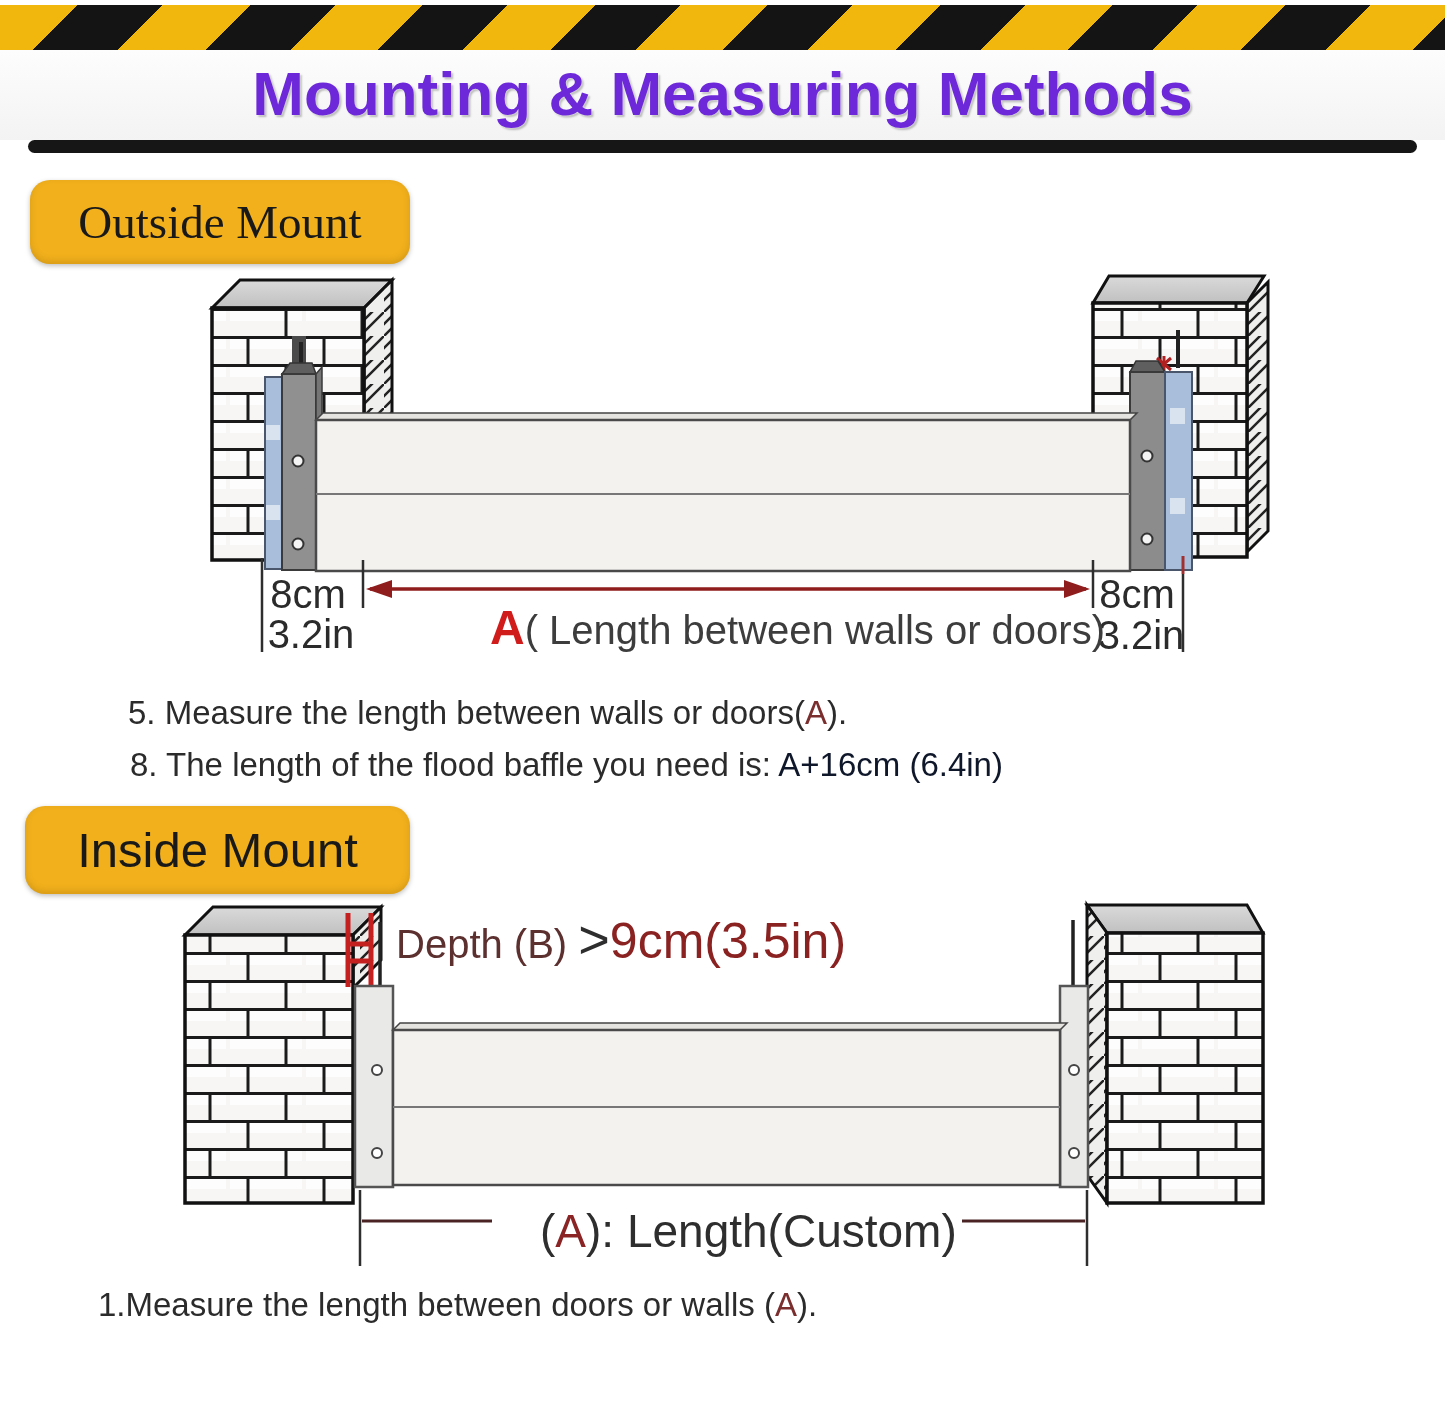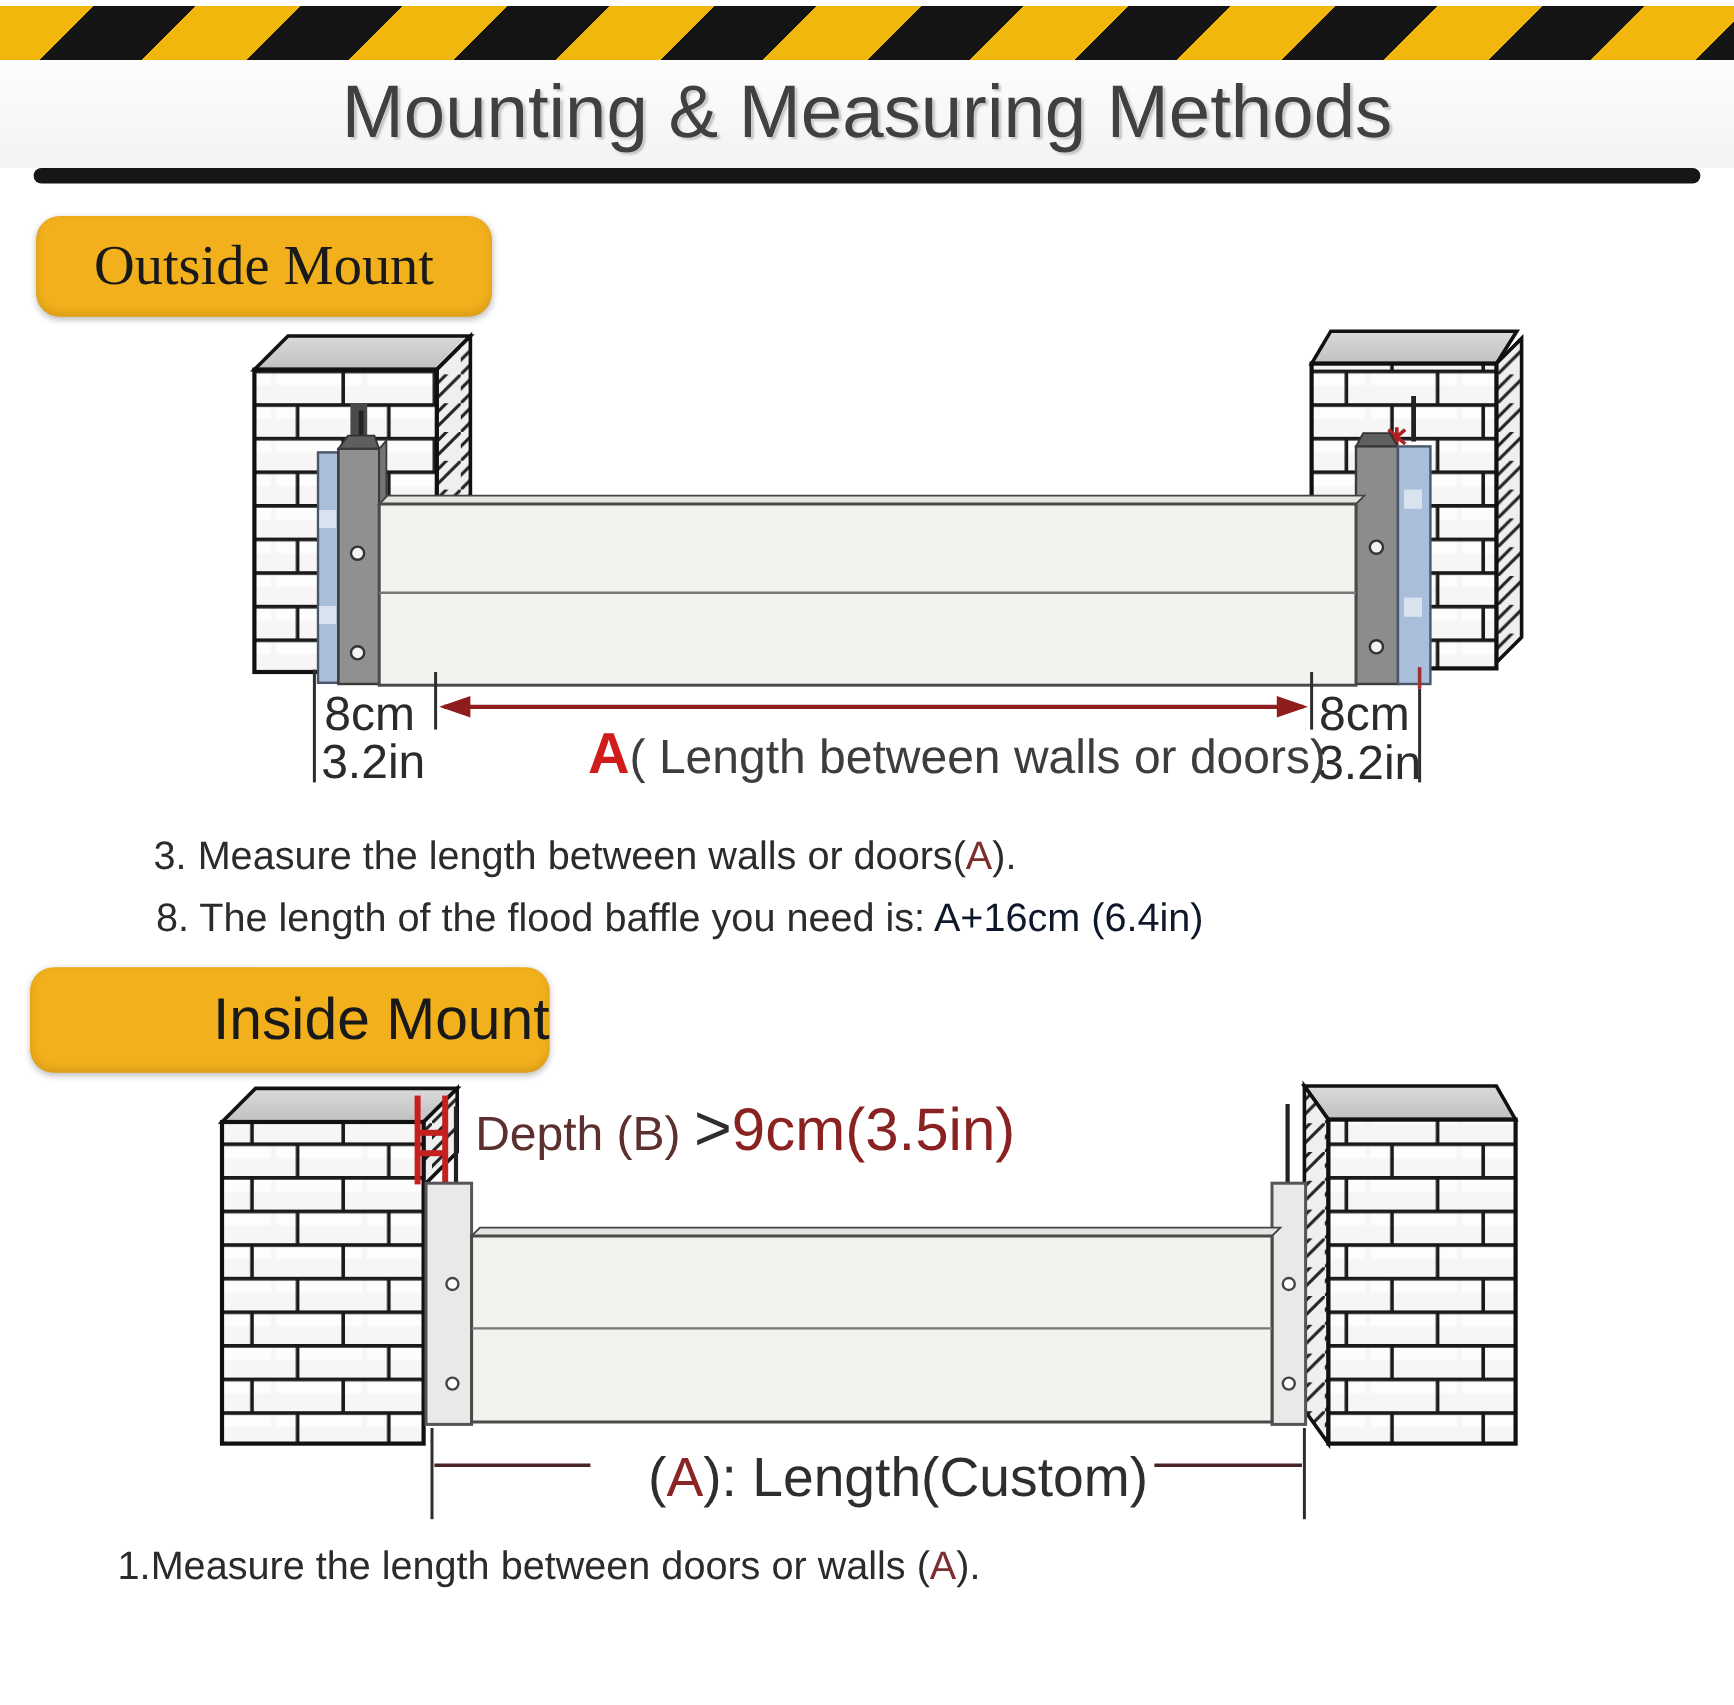--- a/index.html
+++ b/index.html
@@ -12,35 +12,35 @@
   .hazard{
     position:absolute;top:5px;left:-10px;width:1465px;height:45px;
     background:repeating-linear-gradient(135deg,#f2b70d 0 62px,#141414 62px 122px);
   }
   .title-band{
     position:absolute;top:50px;left:0;width:100%;height:90px;
     background:linear-gradient(#fdfdfd,#f3f3f3);
   }
   .title{
     position:absolute;top:58px;left:0;width:100%;
-    text-align:center;font-size:62px;font-weight:normal;color:#404040;
+    text-align:center;font-size:62px;font-weight:bold;color:#6d28d9;
     letter-spacing:0px;text-shadow:0 0 2px #ffffff,2px 2px 2px rgba(0,0,0,.25);
   }
   .black-bar{
     position:absolute;top:140px;left:28px;width:1389px;height:13px;
     background:#161616;border-radius:7px;
   }
   
   .badge{
     position:absolute;background:#f1b01c;border-radius:20px;
     display:flex;align-items:center;justify-content:center;
     color:#191919;box-shadow:0 2px 5px rgba(0,0,0,.25), inset 0 -3px 6px rgba(140,90,0,.25);
   }
   .badge.outside{left:30px;top:180px;width:380px;height:84px;font-size:47px;font-family:Liberation Serif, serif;}
-  .badge.inside{left:25px;top:806px;width:433px;height:88px;font-size:49px;justify-content:flex-end;}
+  .badge.inside{left:25px;top:806px;width:385px;height:88px;font-size:49px;}
   
   svg.diagram{position:absolute;left:0;}
   svg text{font-family:"Liberation Sans",sans-serif;}
   
   .step{position:absolute;font-size:33px;color:#2b2b2b;white-space:nowrap;}
   .accent-a{color:#7a2e2e;}
   .accent-red{color:#0f172a;}
   .accent-deep{color:#7a2626;}
 </style>
 </head>
@@ -135,21 +135,21 @@
       <path d="M1090,589 L1064,580 L1064,598 Z" fill="#8f1d1d"></path>
     </g>
 
     <text x="308" y="608" text-anchor="middle" font-size="40" fill="#2b2b2b">8cm</text>
     <text x="311" y="648" text-anchor="middle" font-size="40" fill="#2b2b2b">3.2in</text>
     <text x="1137" y="608" text-anchor="middle" font-size="40" fill="#2b2b2b">8cm</text>
     <text x="1141" y="649" text-anchor="middle" font-size="40" fill="#2b2b2b">3.2in</text>
     <text x="490" y="644"><tspan font-size="48" font-weight="bold" fill="#d11c1c">A</tspan><tspan font-size="40" fill="#3d3d3d">( Length between walls or doors)</tspan></text>
   </svg>
 
-  <div class="step" style="left:128px;top:694px"><span>3. Measure the length between walls or doors(</span><span class="accent-a">A</span><span>).</span></div>
+  <div class="step" style="left:128px;top:694px"><span>5. Measure the length between walls or doors(</span><span class="accent-a">A</span><span>).</span></div>
   <div class="step" style="left:130px;top:746px"><span>8. The length of the flood baffle you need is: </span><span class="accent-red">A+16cm (6.4in)</span></div>
 
   <div class="badge inside">
     <span>Inside Mount</span>
   </div>
 
   <svg class="diagram" style="top:895px" width="1445" height="375" viewBox="0 895 1445 375">
 
     <g>
       <path d="M185,935 L213,907 L381,907 L353,935 Z" fill="url(#gradTop)" stroke="#111" stroke-width="3"></path>

